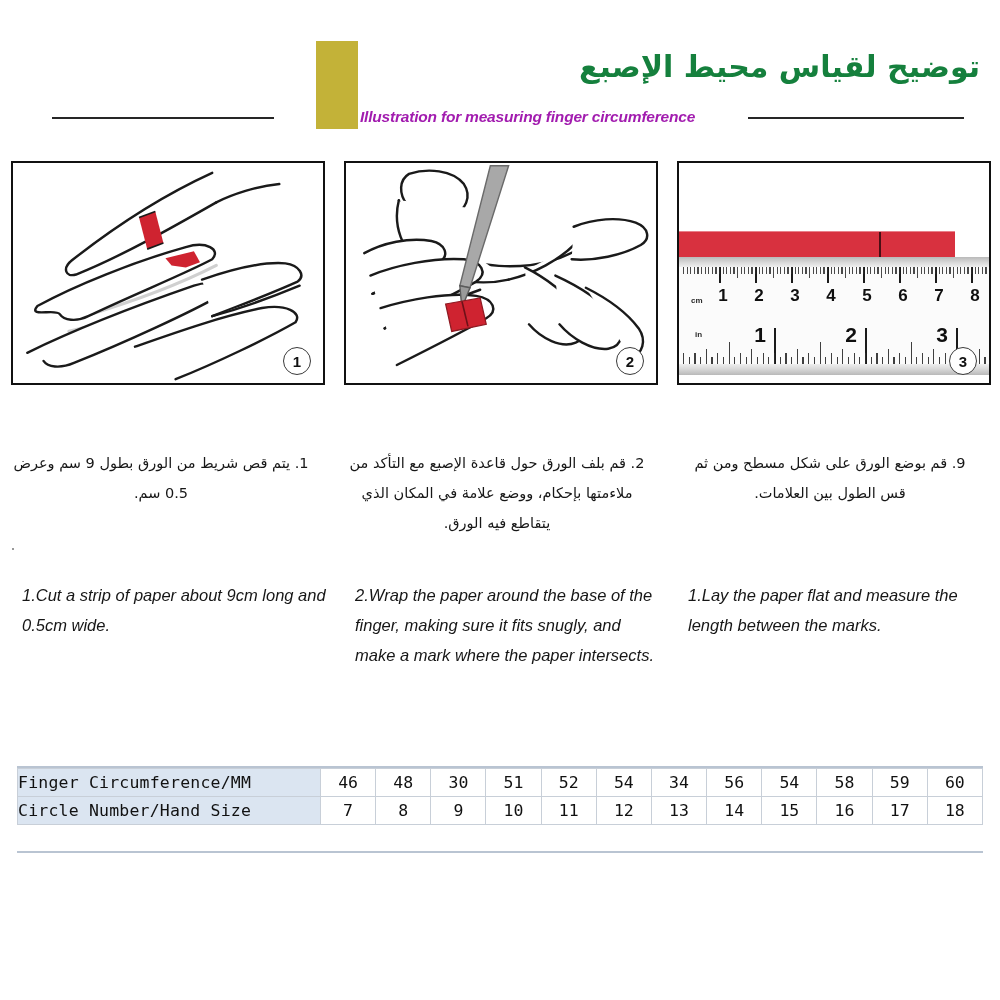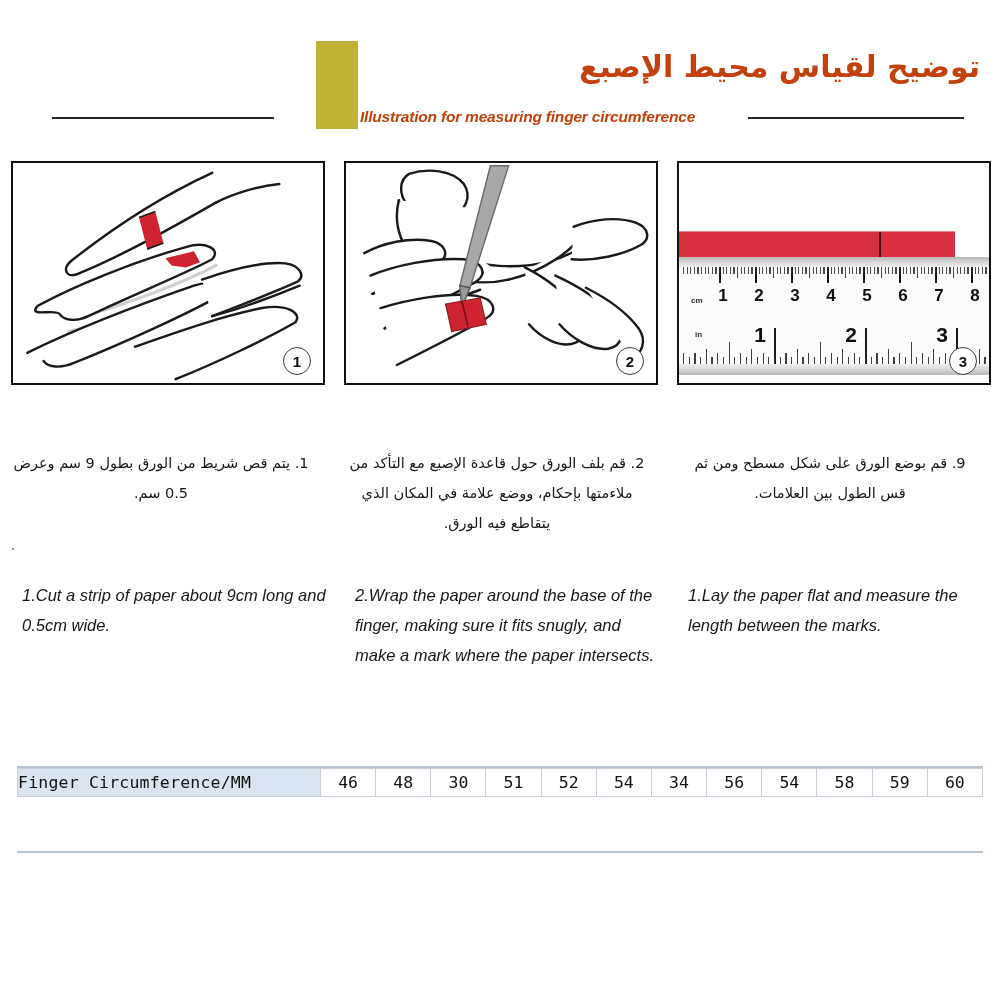--- a/index.html
+++ b/index.html
@@ -31,34 +31,34 @@
   #header-title-ar {
     position: absolute;
     left: 360px; top: 48px;
     width: 620px;
     text-align: right;
     direction: rtl;
     font-family: "DejaVu Sans", sans-serif;
     font-weight: bold;
     font-size: 30px;
     line-height: 38px;
-    color: #c2410c;
+    color: #15803d;
     white-space: nowrap;
   }
   #header-title-en {
     position: absolute;
     left: 360px; top: 108px;
     width: 620px;
     text-align: left;
     font-family: "Liberation Sans", sans-serif;
     font-style: italic;
     font-weight: bold;
     font-size: 15.5px;
     letter-spacing: -0.2px;
-    color: #c2410c;
+    color: #a21caf;
     white-space: nowrap;
   }
   #header-rule-left {
     position: absolute;
     left: 52px; top: 117px;
     width: 222px; height: 2px;
     background: #262626;
   }
   #header-rule-right {
     position: absolute;
@@ -505,15 +505,30 @@
         <td>51</td>
         <td>52</td>
         <td>54</td>
         <td>34</td>
         <td>56</td>
         <td>54</td>
         <td>58</td>
         <td>59</td>
         <td>60</td>
       </tr>
+      <tr>
+        <td class="rowlabel">Circle Number/Hand Size</td>
+        <td>7</td>
+        <td>8</td>
+        <td>9</td>
+        <td>10</td>
+        <td>11</td>
+        <td>12</td>
+        <td>13</td>
+        <td>14</td>
+        <td>15</td>
+        <td>16</td>
+        <td>17</td>
+        <td>18</td>
+      </tr>
     </tbody>
 </table>
 <div id="table-bottom-edge"></div>
 
 </body></html>

